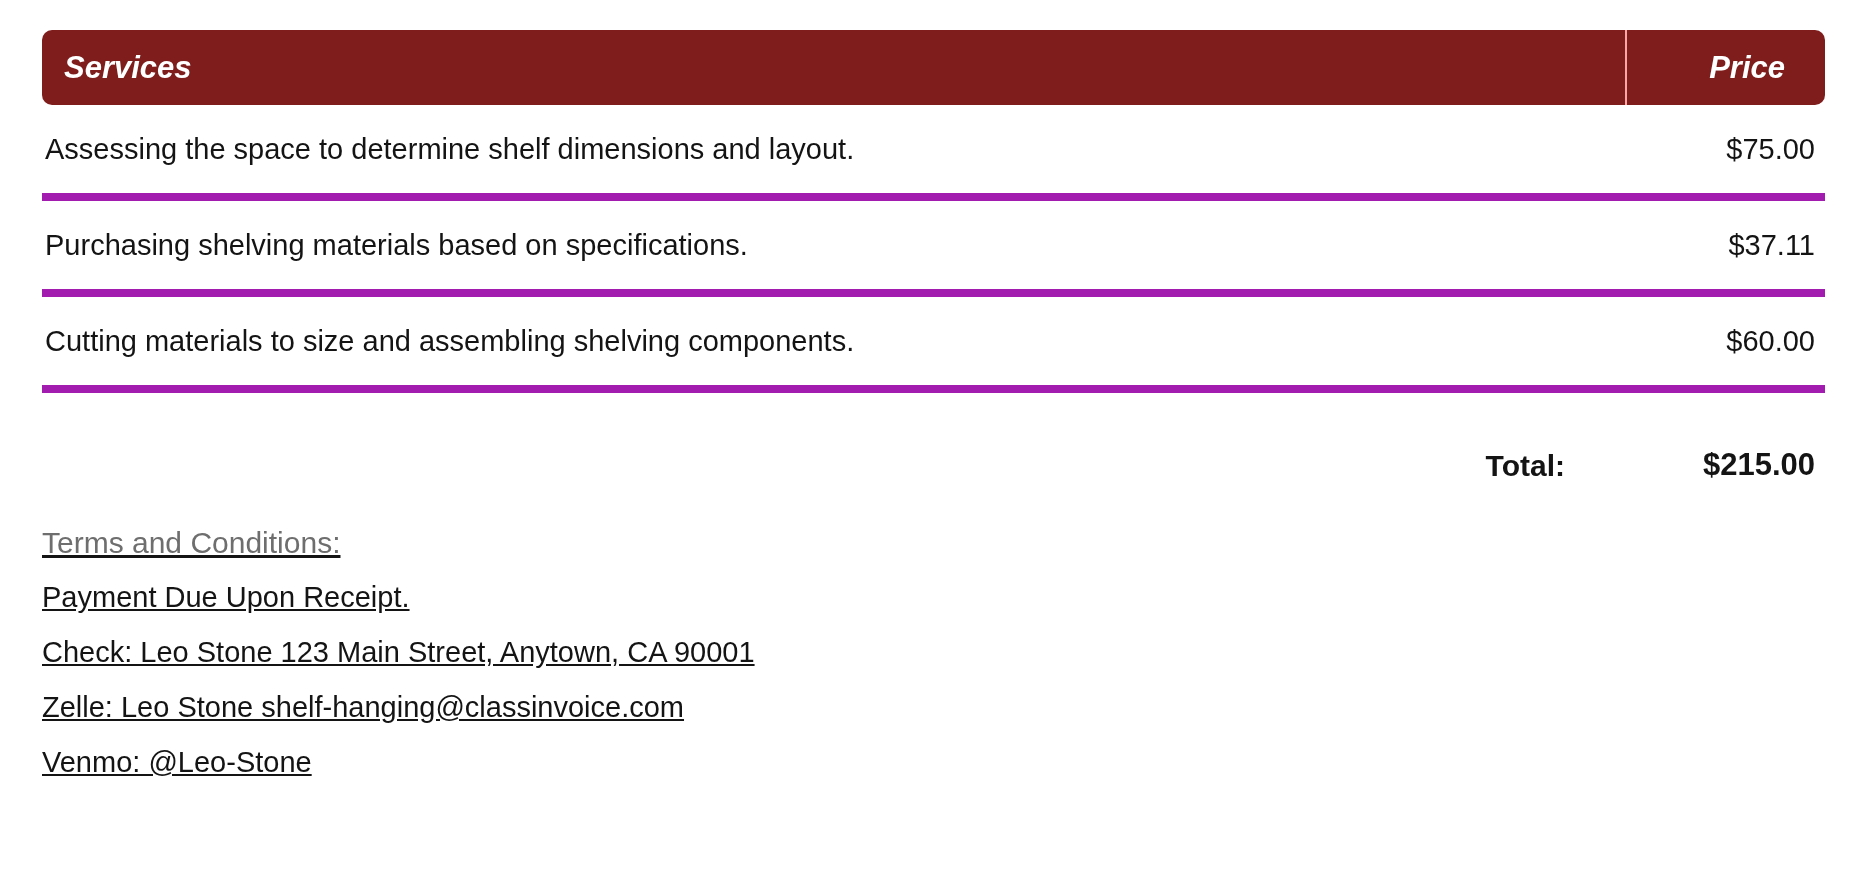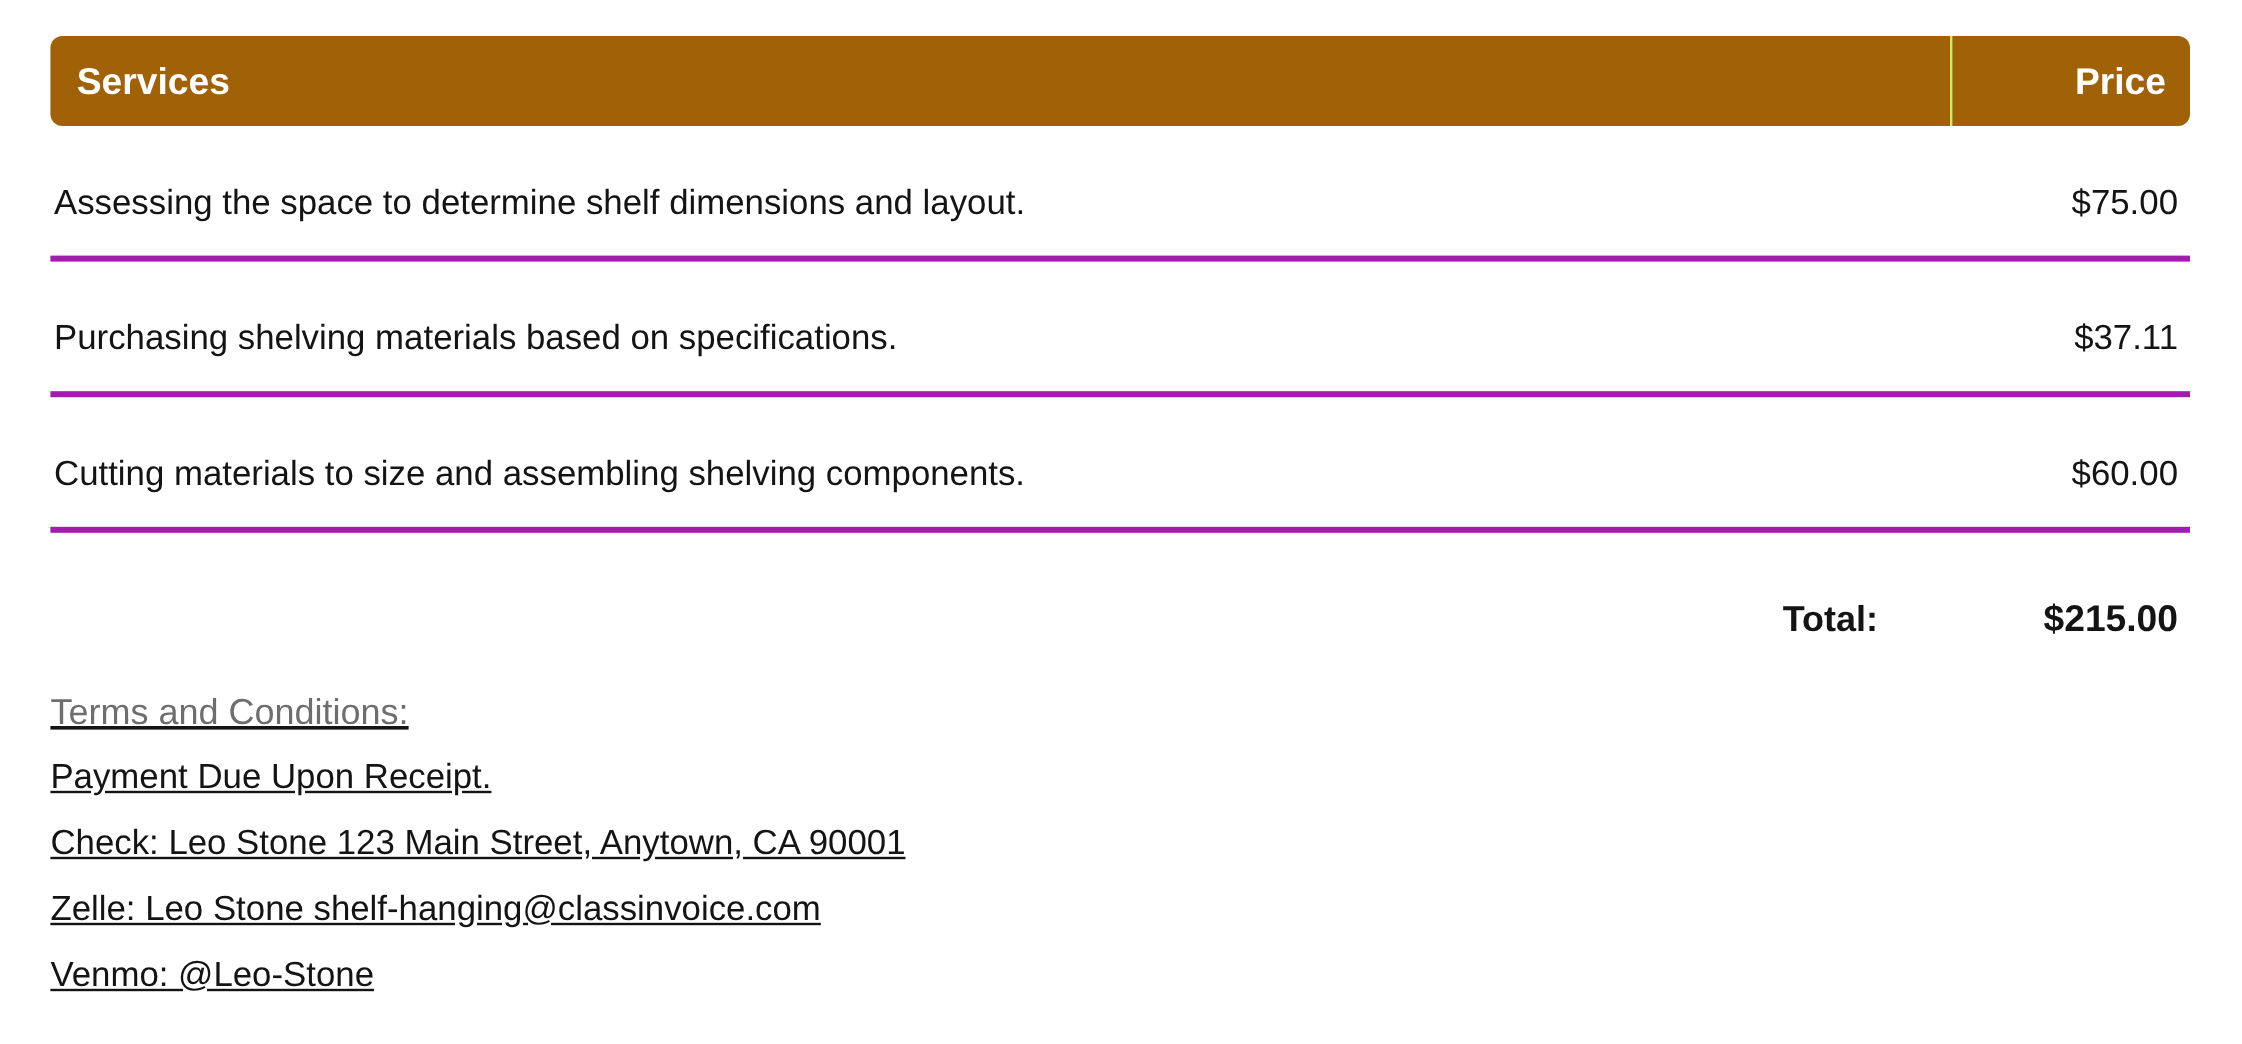--- a/index.html
+++ b/index.html
@@ -19,49 +19,49 @@
   }
 
   
   .services-table {
     width: 100%;
   }
   .thead {
     display: flex;
     align-items: stretch;
     height: 75px;
-    background: #a16207;
+    background: #7f1d1d;
     color: #ffffff;
     font-weight: bold;
     font-size: 31px;
     border-radius: 10px;
     overflow: hidden;
+    font-style: italic;
   }
   .th-service {
     flex: 1;
     display: flex;
     align-items: center;
     padding-left: 22px;
   }
   .th-price {
     width: 200px;
     box-sizing: border-box;
     display: flex;
     align-items: center;
     justify-content: flex-end;
-    padding-right: 20px;
-    border-left: 2px solid #bef264;
+    padding-right: 40px;
+    border-left: 2px solid #fca5a5;
   }
   .trow {
     display: flex;
     align-items: center;
     height: 88px;
-    border-bottom: 5px solid #a21caf;
+    border-bottom: 8px solid #a21caf;
     font-size: 29px;
-    margin-top: 20px;
   }
   .td-service {
     flex: 1;
     padding-left: 3px;
   }
   .td-price {
     width: 250px;
     box-sizing: border-box;
     text-align: right;
     padding-right: 10px;

